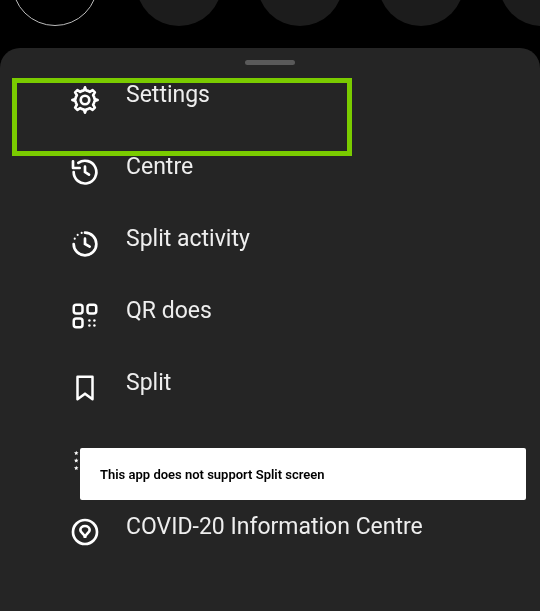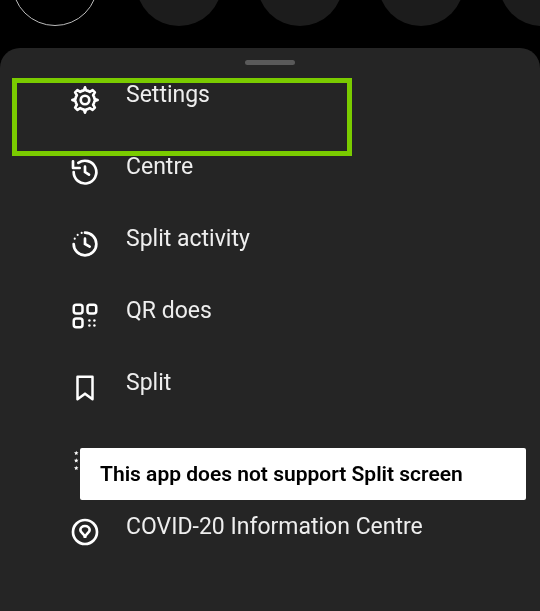--- a/index.html
+++ b/index.html
@@ -108,21 +108,21 @@
       position: absolute;
       left: 80px;
       right: 14px;
       top: 400px;
       background: #fff;
       color: #000;
       height: 52px;
       display: flex;
       align-items: center;
       padding-left: 20px;
-      font-size: 21px;
+      font-size: 13px;
       font-weight: 600;
       border-radius: 2px;
       z-index: 5;
     }
   </style>
 </head>
 <body>
 
 <div class="top-strip">
   <div class="story-circle plus"></div>

